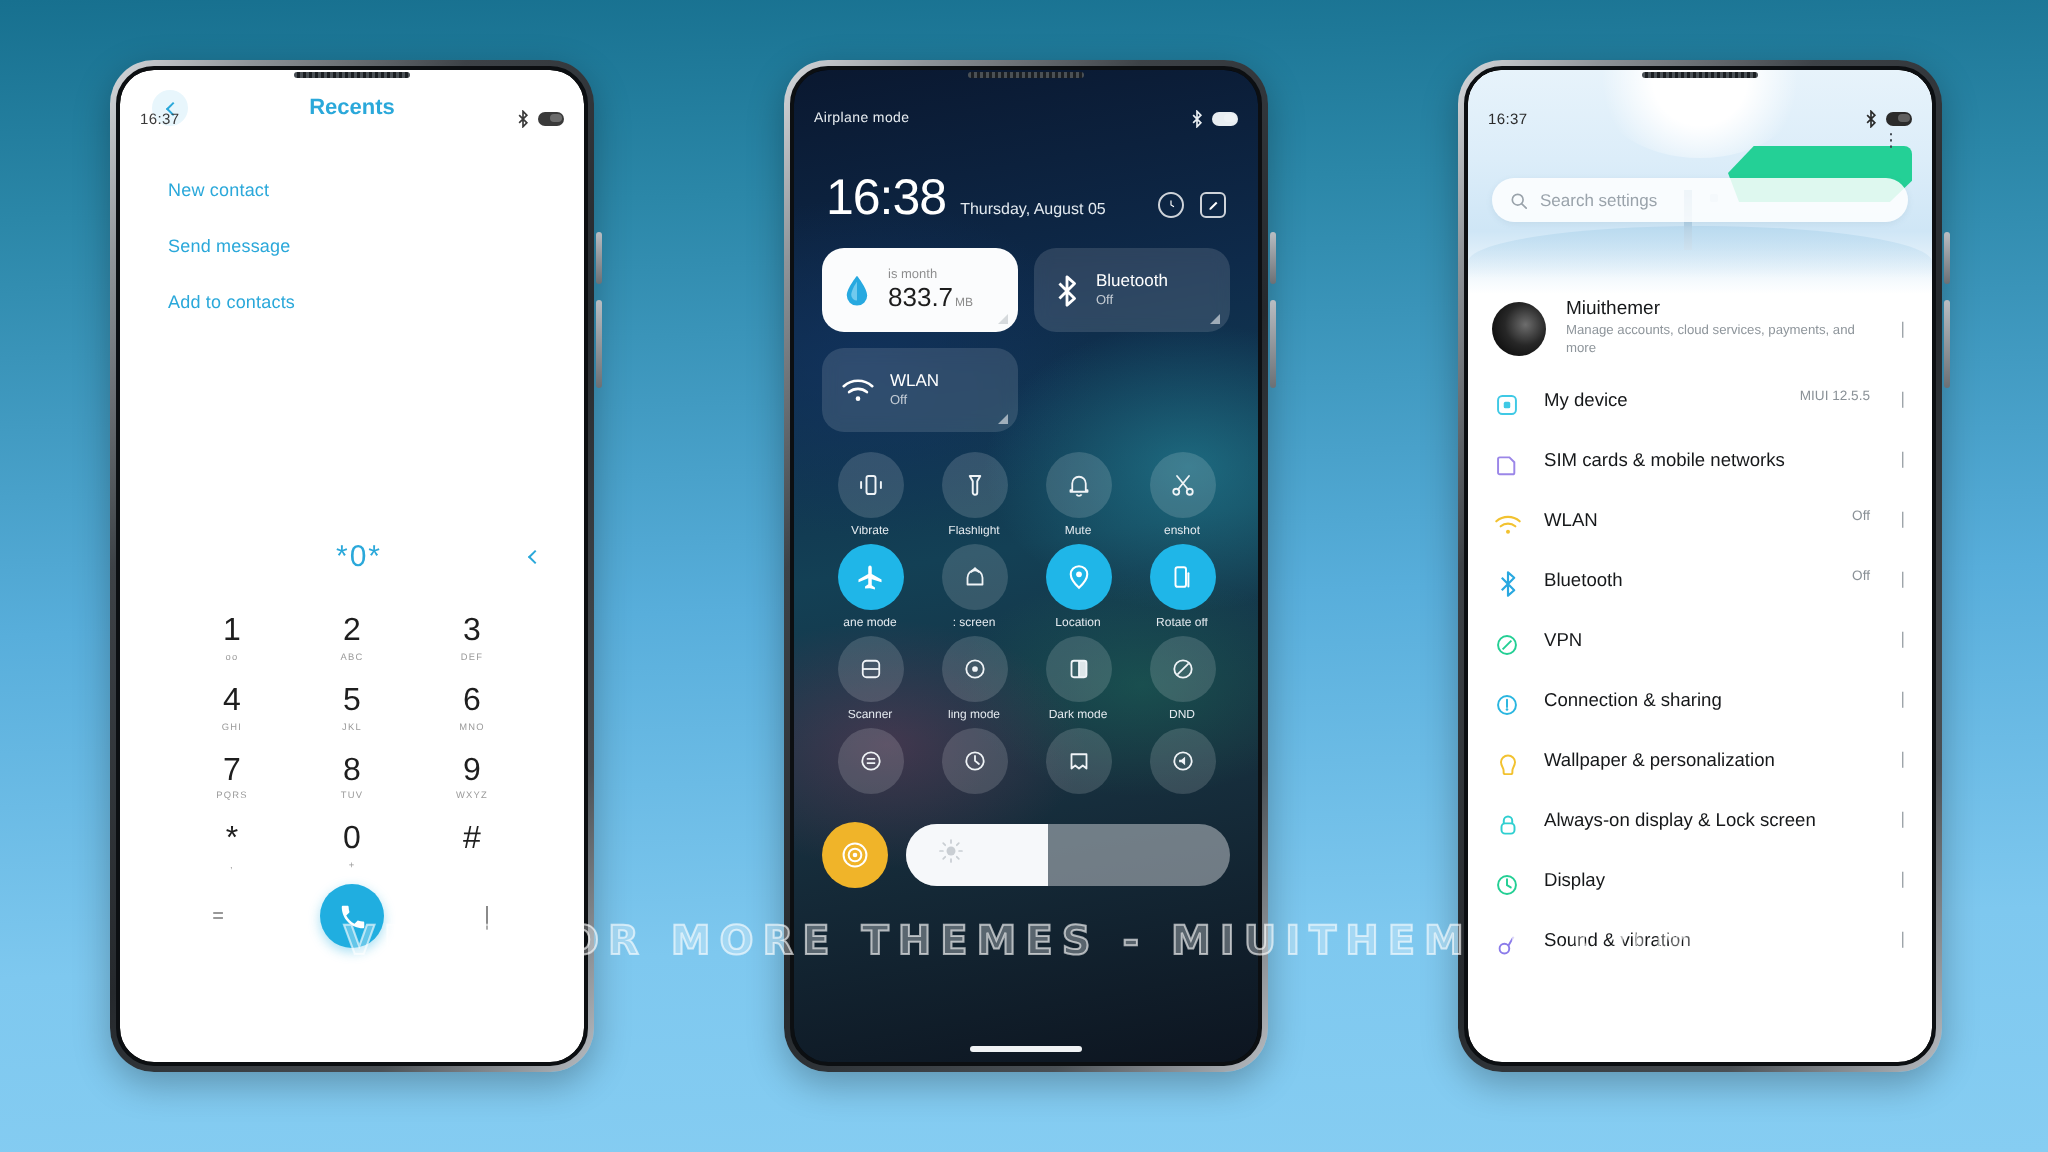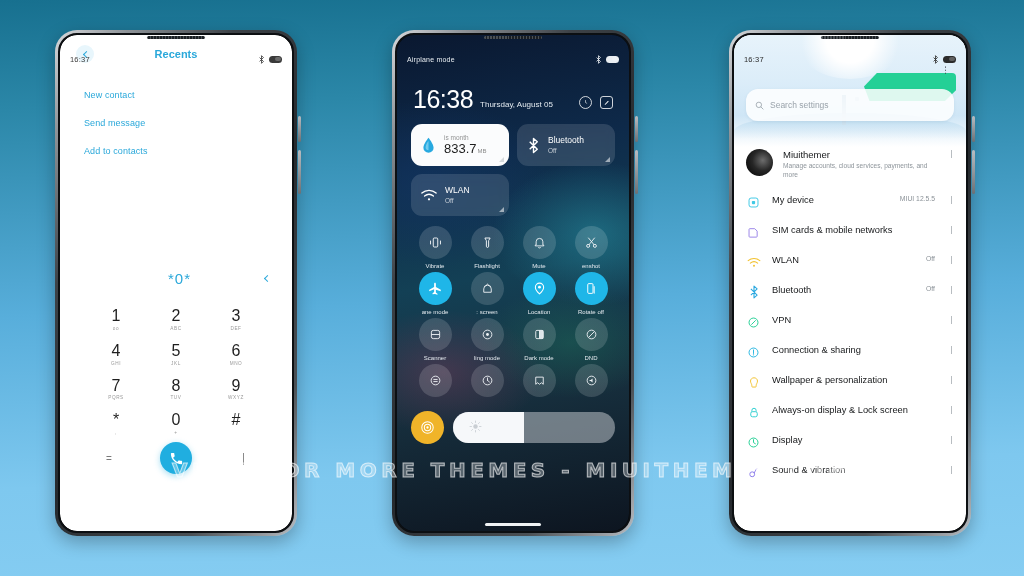--- a/index.html
+++ b/index.html
@@ -277,29 +277,29 @@
   .set-title {
     position: absolute; top: 30px; left: 0; right: 0;
     text-align: center; font-size: 11.5px; color: #2a3138; z-index: 3;
   }
   .set-dots {
     position: absolute; right: 16px; top: 34px; z-index: 4;
     color: #3a4149; font-size: 9px; line-height: 3px; letter-spacing: 0;
   }
   .search-box {
     position: absolute; left: 12px; right: 12px; top: 54px; z-index: 3;
-    height: 32px; border-radius: 12px;
+    height: 22px; border-radius: 12px;
     background: rgba(255,255,255,.85);
     display: flex; align-items: center; gap: 6px; padding: 0 9px;
     box-shadow: 0 1px 3px rgba(90,130,160,.12);
   }
   .search-ph { font-size: 8.5px; color: #9aa3ab; }
 
   .acct-row {
-    display: flex; gap: 10px;
+    display: flex; align-items: center; gap: 10px;
     padding: 2px 12px 8px;
     position: relative;
   }
   .avatar {
     width: 27px; height: 27px; border-radius: 50%;
     background: radial-gradient(circle at 62% 42%, #6d6d6d 0%, #272727 45%, #000 100%);
     flex: 0 0 auto;
   }
   .acct-txt { min-width: 0; }
   .acct-name { font-size: 9.5px; color: #16181a; }

